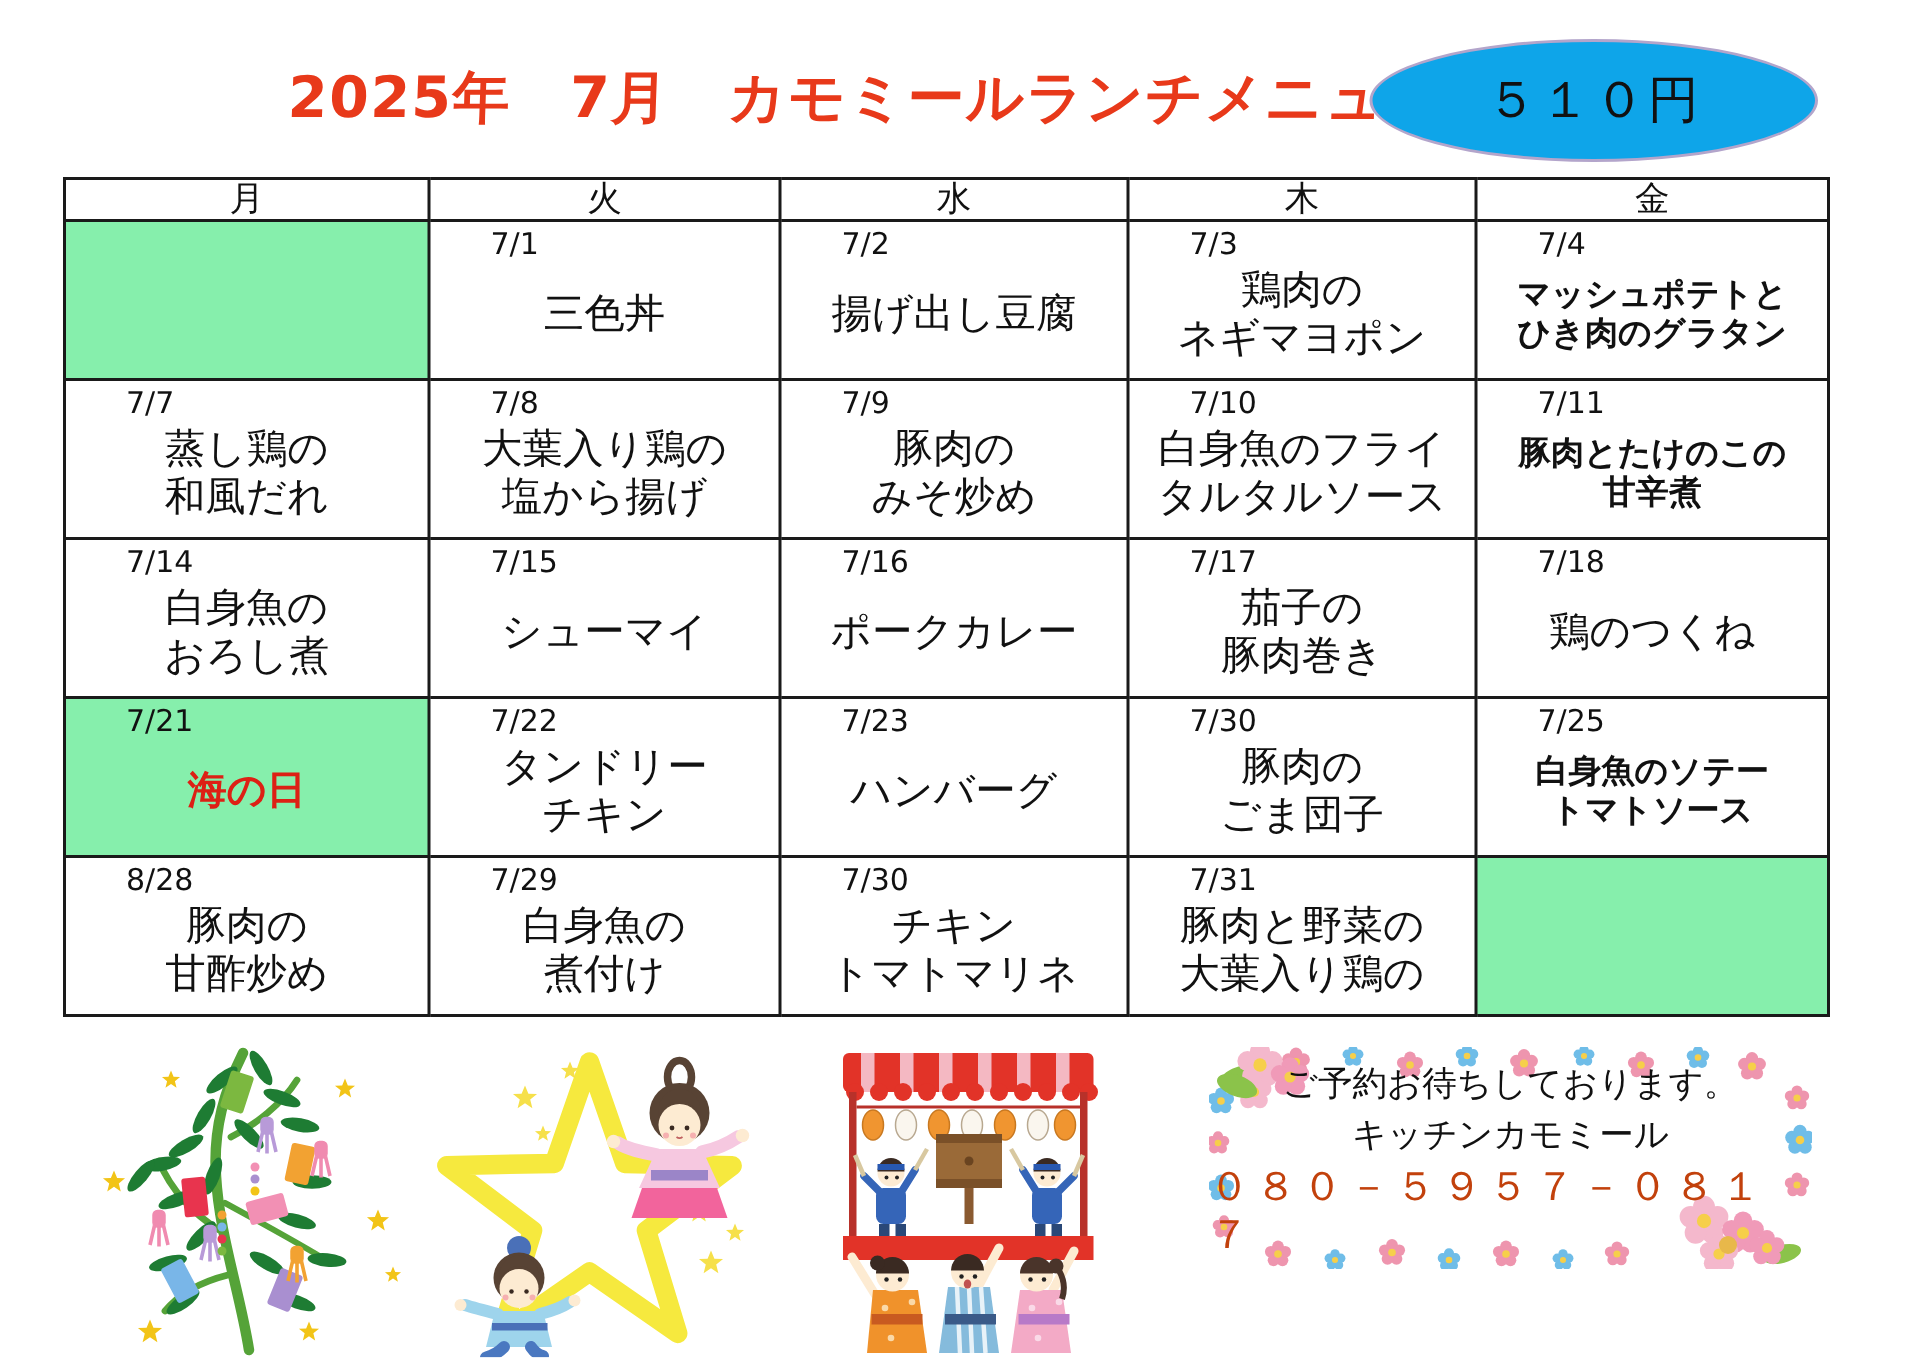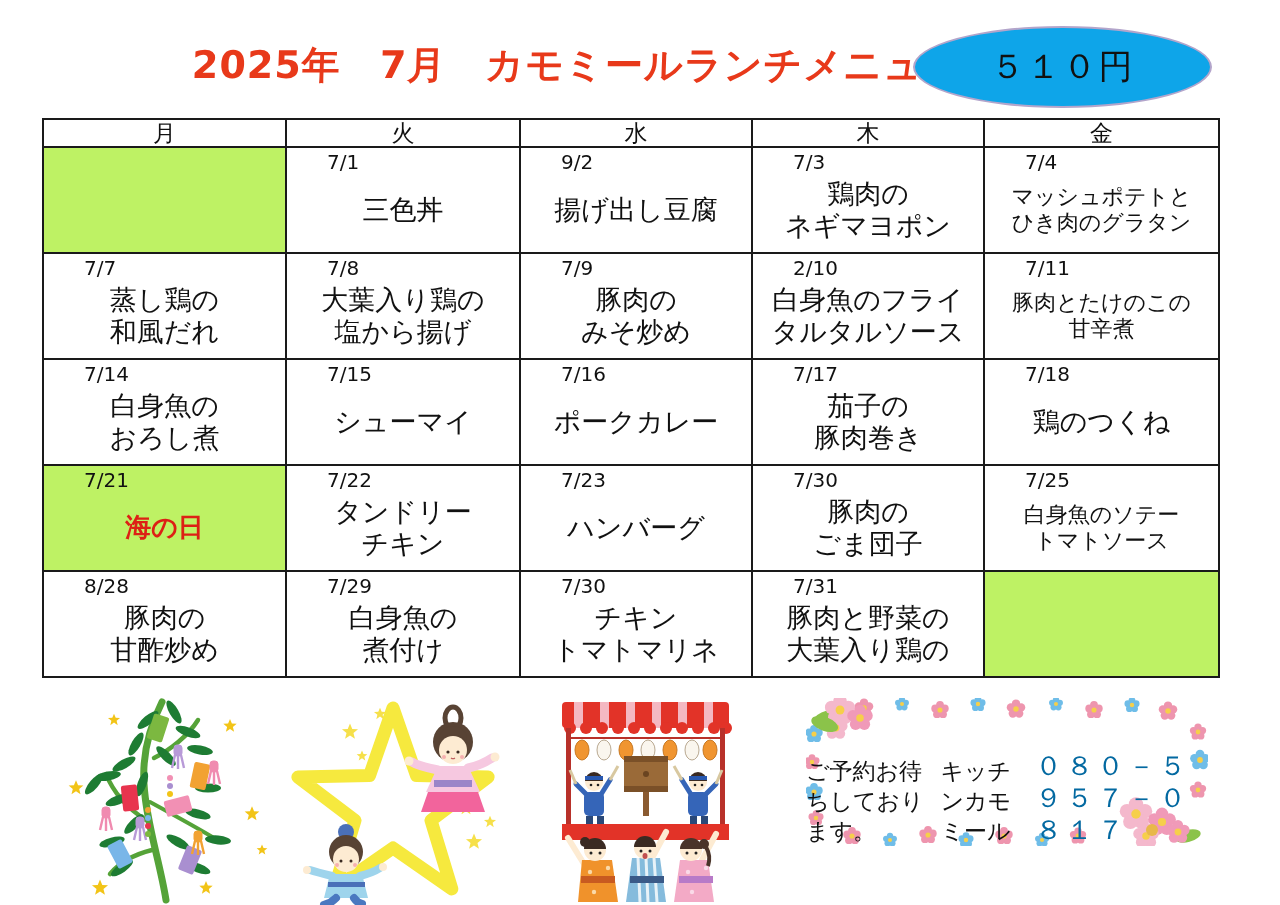--- a/index.html
+++ b/index.html
@@ -24,46 +24,46 @@
     position:absolute;left:42px;top:118px;width:1176px;
     border-collapse:collapse;table-layout:fixed;background:#fff;
   }
   table.calendar th,table.calendar td{
     border:2px solid #1a1a1a;padding:0;vertical-align:top;
   }
   table.calendar th{
     height:24px;font-size:23px;font-weight:normal;text-align:center;line-height:26px;
   }
   table.calendar td{height:104px;}
-  td.gray{background:#bef264;}
+  td.gray{background:#86efac;}
   .cell{display:flex;flex-direction:column;height:104px;}
   .cell-date{font-size:20px;text-align:left;padding:3px 0 0 40px;line-height:22px;}
   .cell-menu{
     flex:1;display:flex;align-items:center;justify-content:center;
     font-size:27px;line-height:1.18;text-align:center;white-space:pre-line;
     padding-bottom:6px;
   }
-  .cell-menu.small{font-size:22px;}
+  .cell-menu.small{font-size:22px;font-weight:bold;}
   .cell-menu.holiday{color:#dd2015;font-size:26px;font-weight:bold;}
   
   .illu{position:absolute;}
   #bamboo{left:48px;top:692px;}
   #starframe{left:288px;top:690px;}
   #festival{left:548px;top:692px;}
   .contact-box{
     position:absolute;left:806px;top:698px;width:402px;height:148px;
   }
   .contact-box svg{position:absolute;left:0;top:0;}
   .contact-text{
     position:absolute;left:0;top:0;width:402px;height:148px;
-    display:flex;flex-direction:row;align-items:flex-end;justify-content:center;
+    display:flex;flex-direction:column;align-items:center;justify-content:center;
     gap:4px;padding-top:4px;box-sizing:border-box;
   }
   .contact-line{font-size:23px;line-height:30px;color:#111;}
-  .contact-phone{font-size:27px;letter-spacing:4px;line-height:32px;color:#0369a1;}
+  .contact-phone{font-size:27px;letter-spacing:4px;line-height:32px;color:#c2410c;}
   .note{
     position:absolute;left:746px;top:851px;width:520px;
     font-family:"DejaVu Serif","Liberation Serif",serif;
     font-size:26px;letter-spacing:2px;color:#222;white-space:nowrap;
   }
 </style>
 </head>
 <body>
 
 <svg width="0" height="0" style="position:absolute" aria-hidden="true">
@@ -117,21 +117,21 @@
             </div>
           </td>
         <td>
             <div class="cell">
           <div class="cell-date">7/1</div>
           <div class="cell-menu">三色丼</div>
             </div>
           </td>
         <td>
             <div class="cell">
-          <div class="cell-date">9/2</div>
+          <div class="cell-date">7/2</div>
           <div class="cell-menu">揚げ出し豆腐</div>
             </div>
           </td>
         <td>
             <div class="cell">
           <div class="cell-date">7/3</div>
           <div class="cell-menu">鶏肉の
 ネギマヨポン</div>
             </div>
           </td>
@@ -160,21 +160,21 @@
           </td>
         <td>
             <div class="cell">
           <div class="cell-date">7/9</div>
           <div class="cell-menu">豚肉の
 みそ炒め</div>
             </div>
           </td>
         <td>
             <div class="cell">
-          <div class="cell-date">2/10</div>
+          <div class="cell-date">7/10</div>
           <div class="cell-menu">白身魚のフライ
 タルタルソース</div>
             </div>
           </td>
         <td>
             <div class="cell">
           <div class="cell-date">7/11</div>
           <div class="cell-menu small">豚肉とたけのこの
 甘辛煮</div>
             </div>

